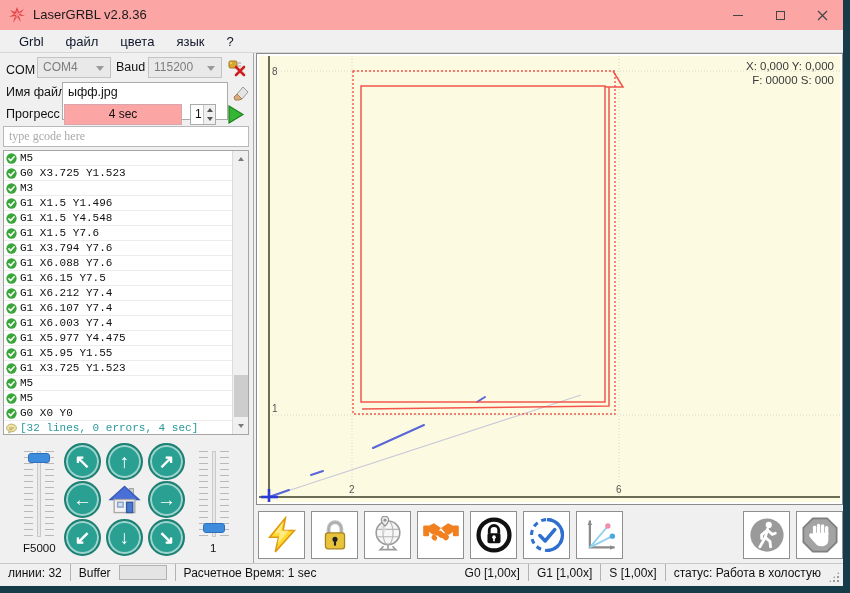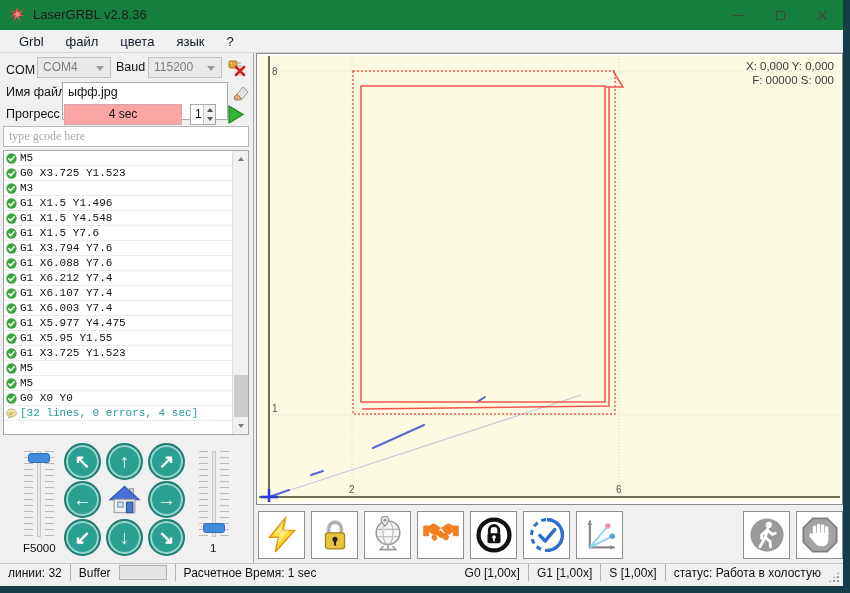--- a/index.html
+++ b/index.html
@@ -1,21 +1,21 @@
 <!DOCTYPE html>
 <html><head>
 <meta charset="utf-8">
 <style>
   *{box-sizing:border-box;margin:0;padding:0}
   body{font-family:"Liberation Sans",sans-serif}
   .screen{position:relative;width:850px;height:593px;background:#163c4a;overflow:hidden}
   .window{position:absolute;left:0;top:0;width:843px;height:586px;background:#f0f0f0}
 
   
-  .titlebar{position:absolute;left:0;top:0;width:843px;height:30px;background:#15803d}
+  .titlebar{position:absolute;left:0;top:0;width:843px;height:30px;background:#fca5a5}
   .title-text{position:absolute;left:33px;top:7px;font-size:13px;color:#1a1a1a}
   .win-btn{position:absolute;top:0;height:30px;width:42px;display:flex;align-items:center;justify-content:center;cursor:default}
 
   
   .menubar{position:absolute;left:0;top:30px;width:843px;height:23px;background:#f0f0f0;border-bottom:1px solid #d6d6d6;display:flex;align-items:center;padding-left:8px}
   .menu-item{font-size:13px;color:#0f172a;padding:2px 11px}
 
   
   .leftpanel{position:absolute;left:0;top:53px;width:254px;height:510px;background:#f0f0f0;border-right:1px solid #a8a8a8}
   .lbl{font-size:12.5px;color:#111}
@@ -200,20 +200,27 @@
                 <circle cx="6" cy="6" r="5.6" fill="#3aa53a"></circle>
                 <path d="M3.2 6.4l1.9 1.9 3.8-4.2" stroke="#fff" stroke-width="1.7" fill="none" stroke-linecap="round"></path>
               </svg>
               <span class="gtxt">G1 X6.088 Y7.6</span>
             </div>
             <div class="grow">
               <svg class="chk" viewBox="0 0 12 12">
                 <circle cx="6" cy="6" r="5.6" fill="#3aa53a"></circle>
                 <path d="M3.2 6.4l1.9 1.9 3.8-4.2" stroke="#fff" stroke-width="1.7" fill="none" stroke-linecap="round"></path>
               </svg>
+              <span class="gtxt">G1 X6.15 Y7.5</span>
+            </div>
+            <div class="grow">
+              <svg class="chk" viewBox="0 0 12 12">
+                <circle cx="6" cy="6" r="5.6" fill="#3aa53a"></circle>
+                <path d="M3.2 6.4l1.9 1.9 3.8-4.2" stroke="#fff" stroke-width="1.7" fill="none" stroke-linecap="round"></path>
+              </svg>
               <span class="gtxt">G1 X6.212 Y7.4</span>
             </div>
             <div class="grow">
               <svg class="chk" viewBox="0 0 12 12">
                 <circle cx="6" cy="6" r="5.6" fill="#3aa53a"></circle>
                 <path d="M3.2 6.4l1.9 1.9 3.8-4.2" stroke="#fff" stroke-width="1.7" fill="none" stroke-linecap="round"></path>
               </svg>
               <span class="gtxt">G1 X6.107 Y7.4</span>
             </div>
             <div class="grow">

